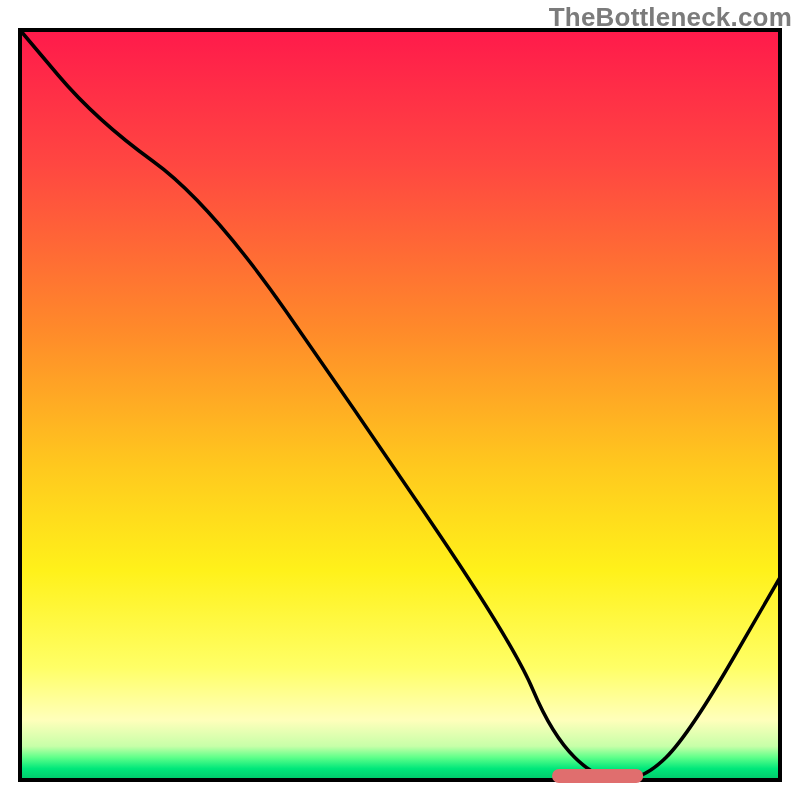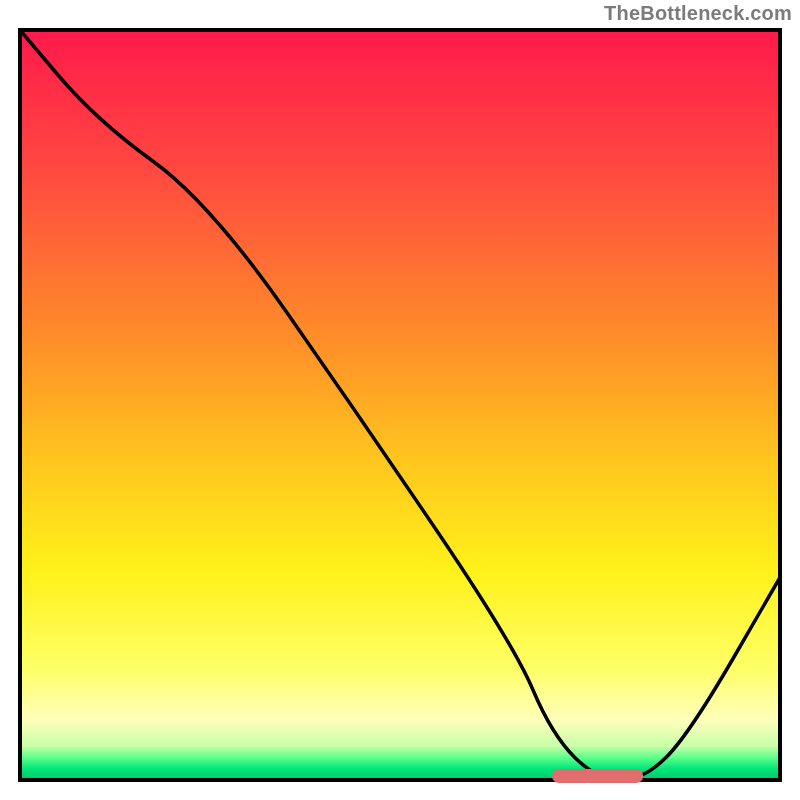--- a/index.html
+++ b/index.html
@@ -17,21 +17,21 @@
   }
   svg {
     position: absolute;
     top: 0;
     left: 0;
   }
   .watermark {
     position: absolute;
     top: 2px;
     right: 8px;
-    font-size: 20px;
+    font-size: 26px;
     font-weight: 600;
     color: #7b7b7b;
     letter-spacing: 0.2px;
     user-select: none;
   }
 </style>
 </head>
 <body>
 
 <div class="canvas-wrap">

